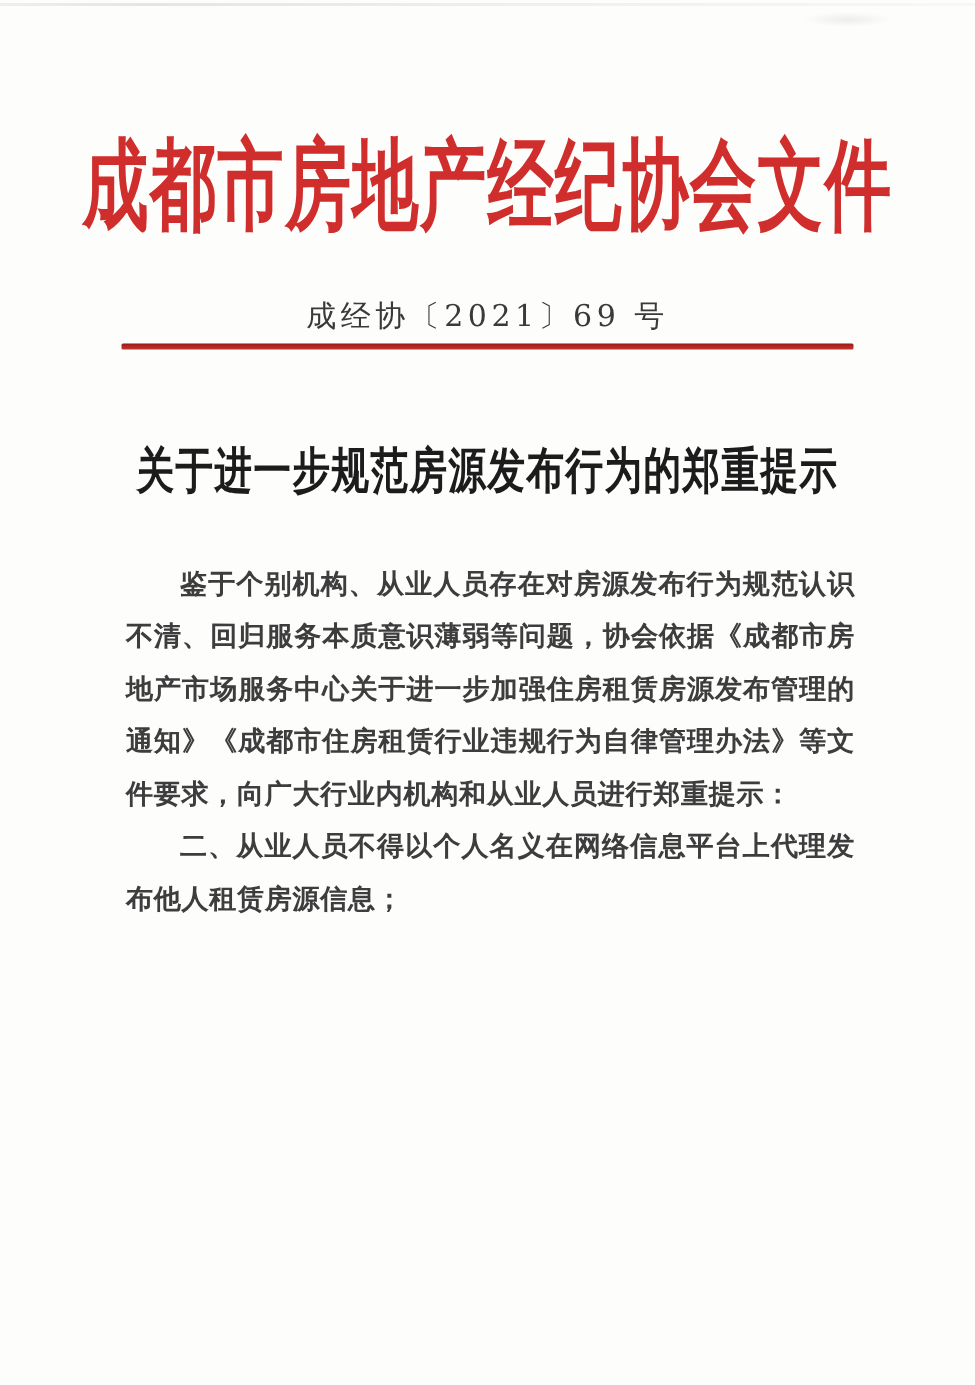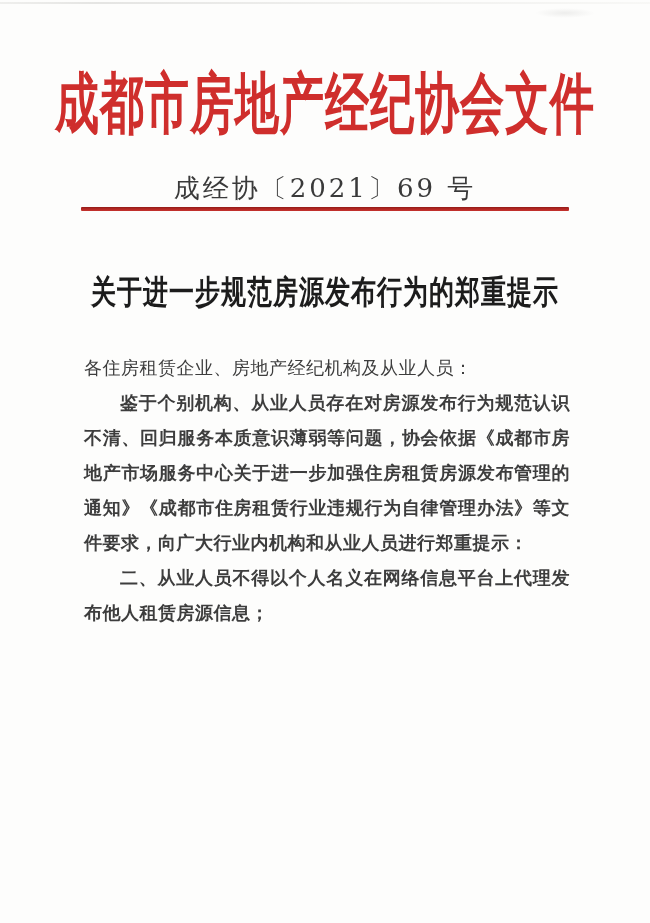--- a/index.html
+++ b/index.html
@@ -7,21 +7,21 @@
     padding: 0;
     background: #f4f3f1;
   }
   .paper {
     position: relative;
     width: 650px;
     height: 923px;
     margin: 0 auto;
     background: #fdfdfc;
     box-sizing: border-box;
-    padding-top: 76px;
+    padding-top: 98px;
     overflow: hidden;
     font-family: "DejaVu Serif", "Liberation Serif", serif;
   }
   .scan-edge {
     position: absolute;
     top: 2px;
     left: 0;
     width: 100%;
     height: 2px;
     background: linear-gradient(90deg, #ededeb 0%, #e2e2e0 15%, #eeeeec 55%, #f7f7f5 100%);
@@ -43,21 +43,21 @@
     line-height: 53px;
     letter-spacing: 1px;
     white-space: nowrap;
     transform: scaleY(1.5);
     transform-origin: 50% 50%;
   }
   .doc-number {
     margin-top: 44px;
     line-height: 30px;
     text-align: center;
-    font-size: 26px;
+    font-size: 20px;
     letter-spacing: 3px;
     color: #3a3a3a;
   }
   .red-rule {
     width: 488px;
     height: 4px;
     margin: 4px auto 0;
     border-radius: 1px;
   }
   .doc-title {
@@ -98,18 +98,17 @@
 
   <h1 class="org-title" style="color: rgb(207, 46, 44);">成都市房地产经纪协会文件</h1>
 
   <div class="doc-number">成经协〔2021〕69 号</div>
 
   <div class="red-rule" style="background: linear-gradient(rgb(143, 27, 24) 0%, rgb(178, 38, 34) 45%, rgb(197, 51, 46) 100%);"></div>
 
   <h2 class="doc-title">关于进一步规范房源发布行为的郑重提示</h2>
 
   <div class="body-text">
-    <p>各住房租赁企业、房地产经纪机构及从业人员：</p>
     <p class="indent">鉴于个别机构、从业人员存在对房源发布行为规范认识不清、回归服务本质意识薄弱等问题，协会依据《成都市房地产市场服务中心关于进一步加强住房租赁房源发布管理的通知》《成都市住房租赁行业违规行为自律管理办法》等文件要求，向广大行业内机构和从业人员进行郑重提示：</p>
     <p class="indent">二、从业人员不得以个人名义在网络信息平台上代理发布他人租赁房源信息；</p>
   </div>
 
 </div>
 
 </body></html>

